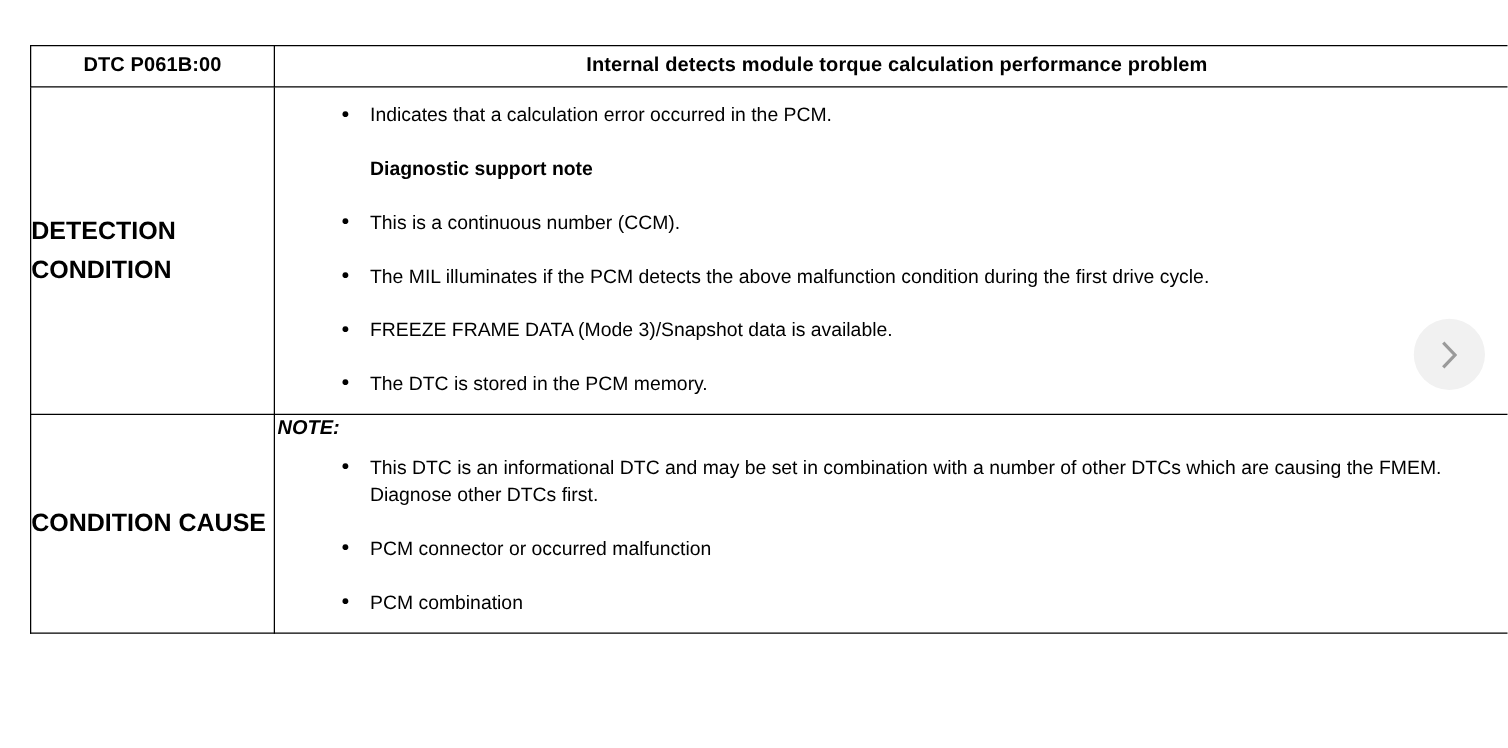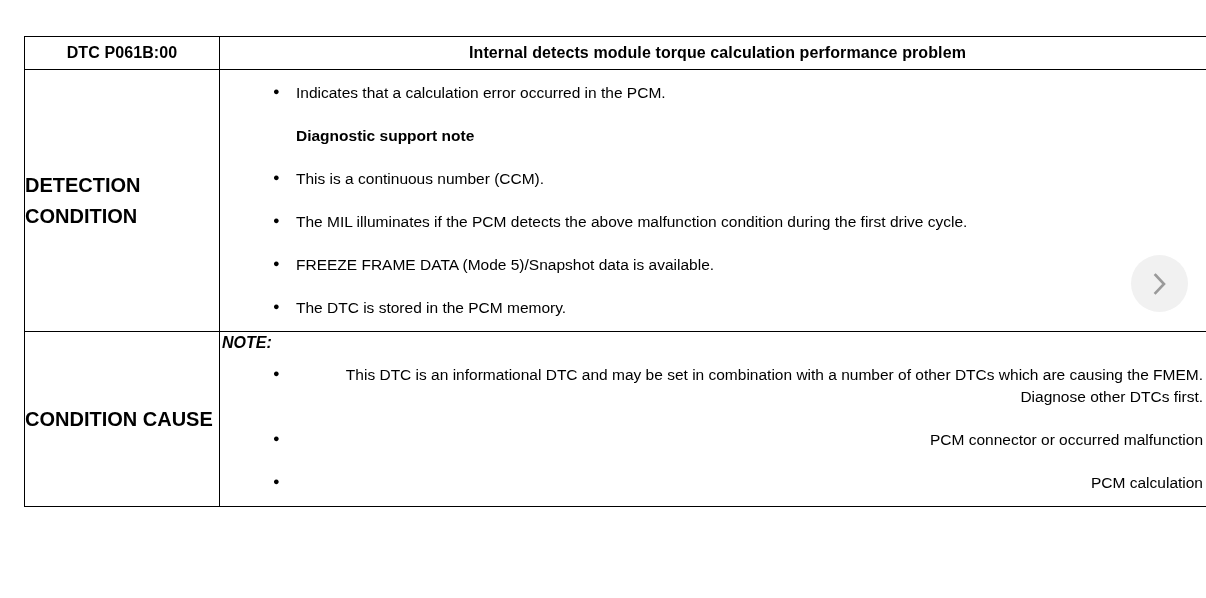--- a/index.html
+++ b/index.html
@@ -97,21 +97,21 @@
 
   ul.bullets > li.nobullet { }
 
   li.bold-note {
     font-weight: bold;
     font-size: 15.5px;
   }
 
   
   .detection-list > li { margin-bottom: 19px; }
-  .cause-list > li { margin-bottom: 19px; text-align: right; }
+  .cause-list > li { margin-bottom: 19px; }
 
   
   #next-button {
     position: absolute;
     left: 1131px;
     top: 255px;
     width: 57px;
     height: 57px;
     border-radius: 50%;
     background: #f1f1f1;
@@ -143,34 +143,34 @@
       <td class="label-cell">
         <span>DETECTION</span><br>
         <span>CONDITION</span>
       </td>
       <td class="content-cell">
         <ul class="bullets detection-list">
           <li class="has-bullet">Indicates that a calculation error occurred in the PCM.</li>
           <li class="nobullet bold-note">Diagnostic support note</li>
           <li class="has-bullet">This is a continuous number (CCM).</li>
           <li class="has-bullet">The MIL illuminates if the PCM detects the above malfunction condition during the first drive cycle.</li>
-          <li class="has-bullet">FREEZE FRAME DATA (Mode 5)/Snapshot data is available.</li>
+          <li class="has-bullet">FREEZE FRAME DATA (Mode 3)/Snapshot data is available.</li>
           <li class="has-bullet">The DTC is stored in the PCM memory.</li>
         </ul>
       </td>
     </tr>
 
     <tr>
       <td class="label-cell">CONDITION CAUSE</td>
       <td class="content-cell">
         <div class="note-head">NOTE:</div>
         <ul class="bullets cause-list">
           <li class="has-bullet">This DTC is an informational DTC and may be set in combination with a number of other DTCs which are causing the FMEM. Diagnose other DTCs first.</li>
           <li class="has-bullet">PCM connector or occurred malfunction</li>
-          <li class="has-bullet">PCM calculation</li>
+          <li class="has-bullet">PCM combination</li>
         </ul>
       </td>
     </tr>
   </tbody>
 </table>
 
 <button id="next-button" aria-label="Next">
   <span>
     <svg width="22" height="26" viewBox="0 0 22 26" fill="none" xmlns="http://www.w3.org/2000/svg">
       <path d="M6.5 4 L15 13 L6.5 22" stroke="#9a9a9a" stroke-width="2.6" stroke-linecap="square" stroke-linejoin="miter" fill="none"></path>

